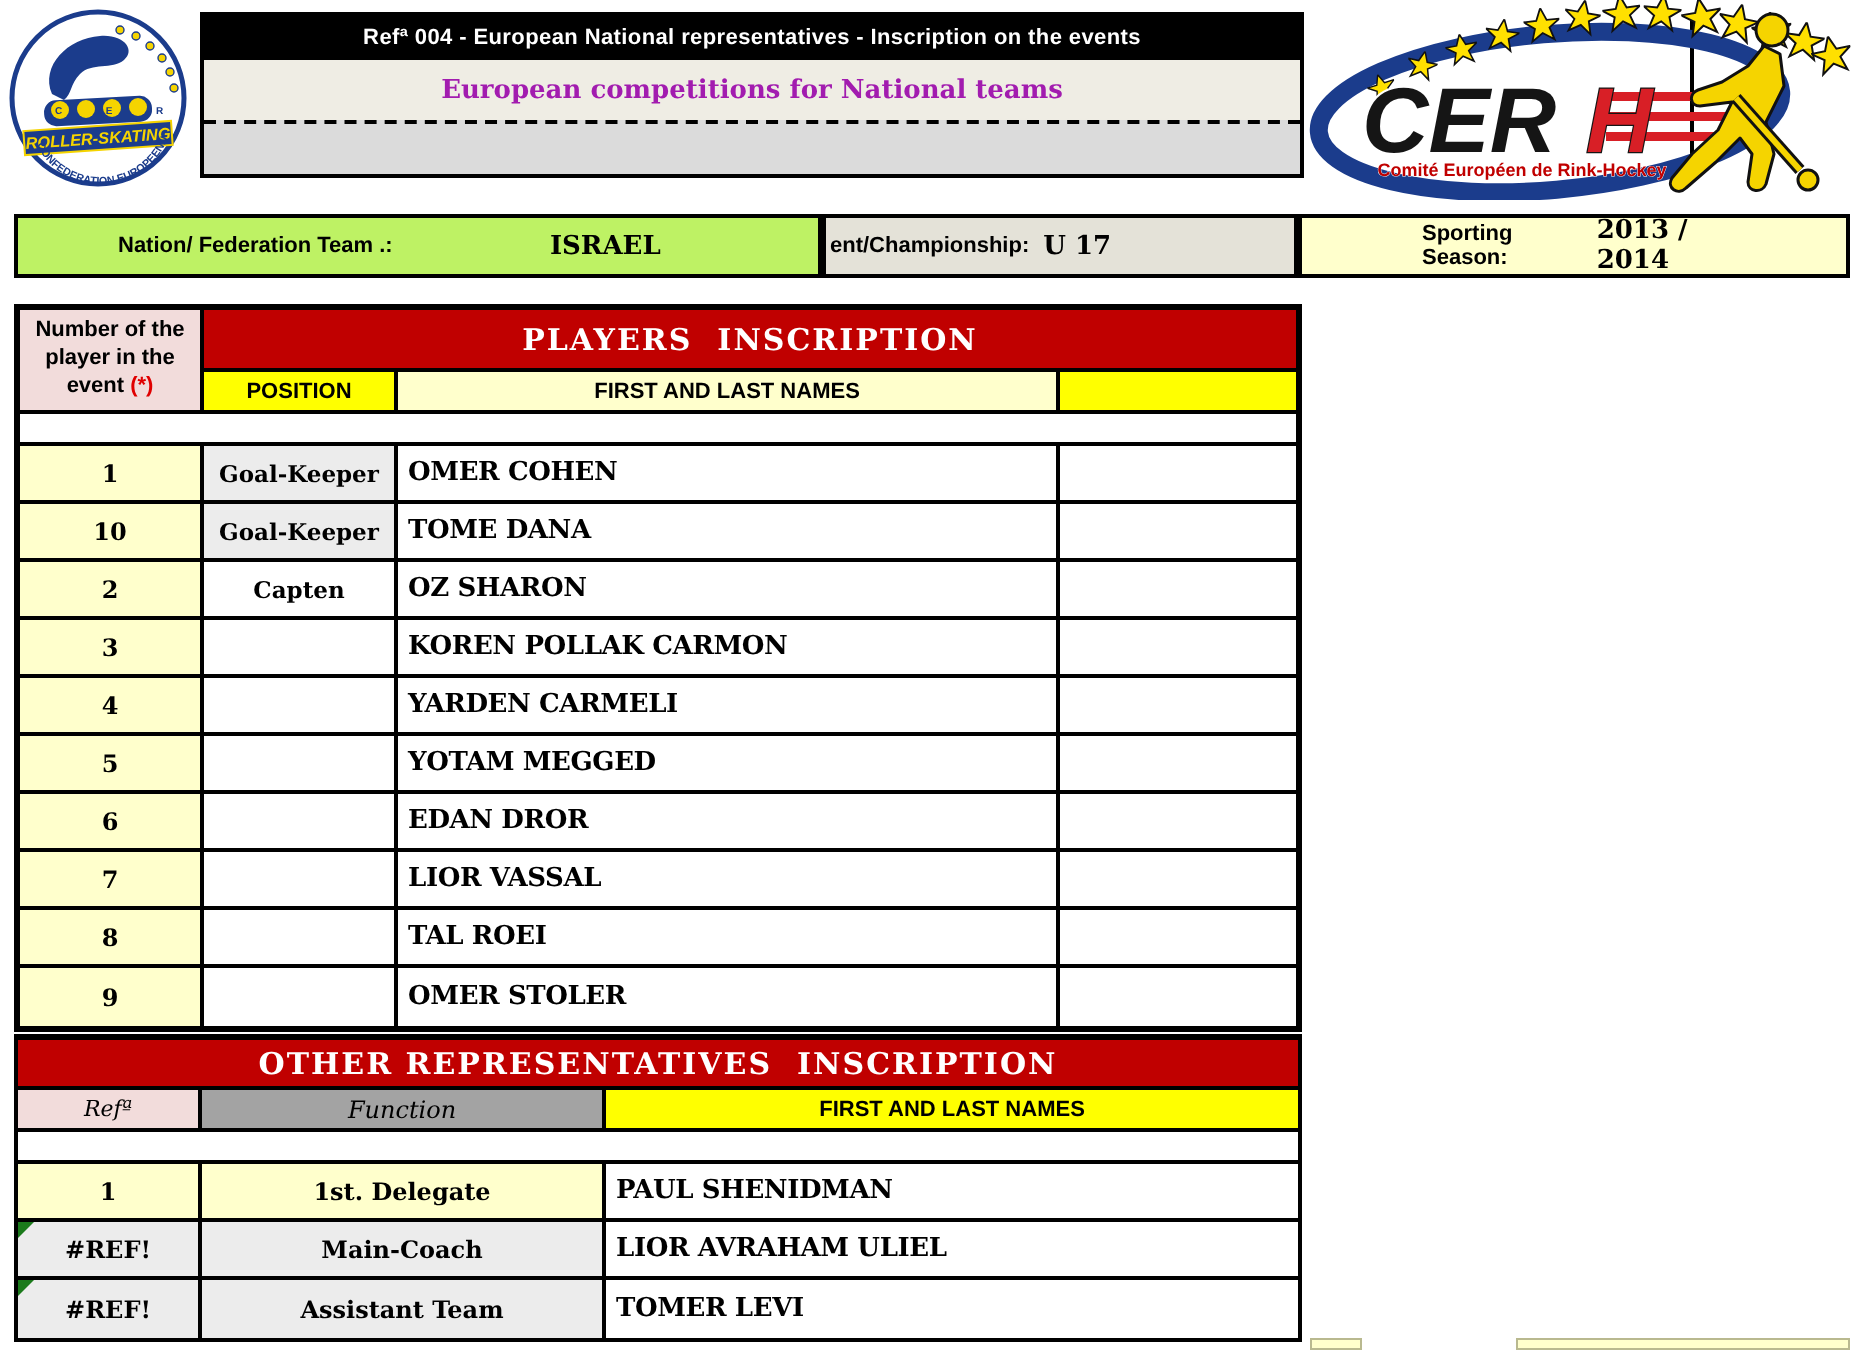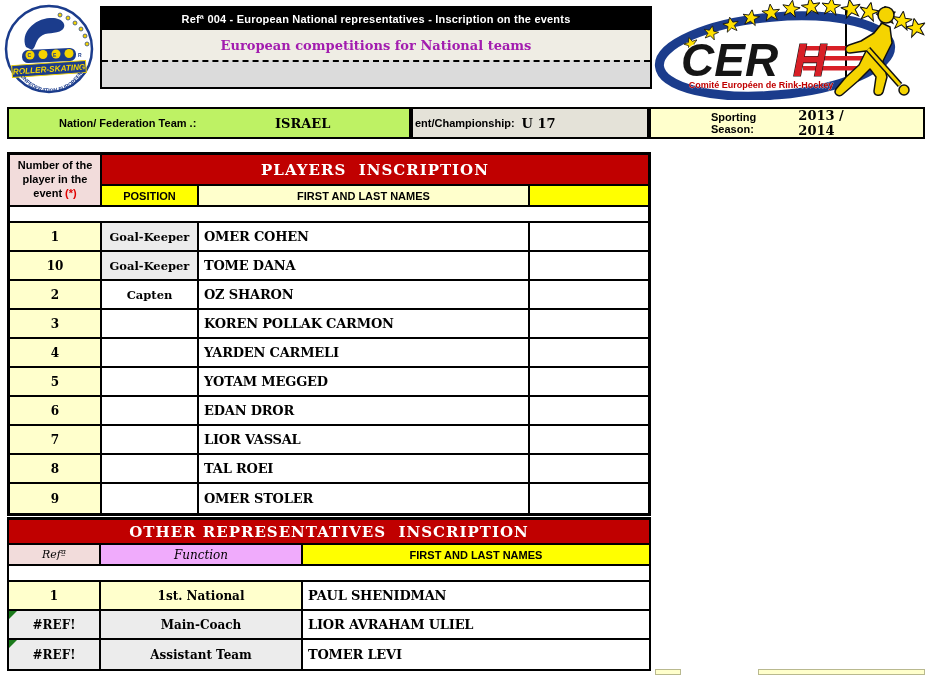--- a/index.html
+++ b/index.html
@@ -57,21 +57,21 @@
   .name-cell { justify-content:flex-start; padding-left:5px; font-family:"DejaVu Serif", serif;
     font-weight:bold; font-size:13px; letter-spacing:-.2px; }
 
   
   .rtable { position:absolute; left:7px; top:517px; width:644px; height:154px;
     border:2px solid #000; border-top-width:3px; background:#fff; display:grid;
     grid-template-columns:92px 202px 1fr;
     grid-template-rows:25px 21px 16px 29px 29px 29px; }
   .rtitle { grid-column:1 / 4; }
   .hdr-ref { background:#F2DCDB; font-family:"DejaVu Serif", serif; font-style:italic; font-size:11px; }
-  .hdr-function { background:#f0abfc; font-family:"DejaVu Serif", serif; font-style:italic; font-size:12px;text-align:center; }
+  .hdr-function { background:#a3a3a3; font-family:"DejaVu Serif", serif; font-style:italic; font-size:12px;text-align:center; }
   .hdr-rnames { background:#FFFF00; font-size:11px; font-weight:bold; }
   .ref-cell { font-family:"DejaVu Serif", serif; font-weight:bold; font-size:12px; }
   .func-cell { font-family:"DejaVu Serif", serif; font-weight:bold; font-size:12px; }
   .row-cream { background:#FFFFCC; }
   .row-gray { background:#ECECEC; }
   .tri { position:absolute; top:0; left:0; width:0; height:0;
     border-top:8px solid #1B7A1B; border-right:8px solid transparent; }
 
   
   .strip { position:absolute; top:669px; height:6px; background:#FFFFCC; border:1px solid #B9B98F; }
@@ -241,21 +241,21 @@
   </div>
 
   <div class="rtable">
     <div class="cell red-title rtitle no-r">OTHER REPRESENTATIVES  INSCRIPTION</div>
     <div class="cell hdr-ref">Refª</div>
     <div class="cell hdr-function">Function</div>
     <div class="cell hdr-rnames no-r">FIRST AND LAST NAMES</div>
     <div class="spacer"></div>
 
     <div class="cell ref-cell row-cream">1</div>
-    <div class="cell func-cell row-cream">1st. National</div>
+    <div class="cell func-cell row-cream">1st. Delegate</div>
     <div class="cell name-cell no-r">PAUL SHENIDMAN</div>
 
     <div class="cell ref-cell row-gray">
       <span class="tri"></span>
       <span>#REF!</span>
     </div>
     <div class="cell func-cell row-gray">Main-Coach</div>
     <div class="cell name-cell no-r">LIOR AVRAHAM ULIEL</div>
 
     <div class="cell ref-cell row-gray no-b">

